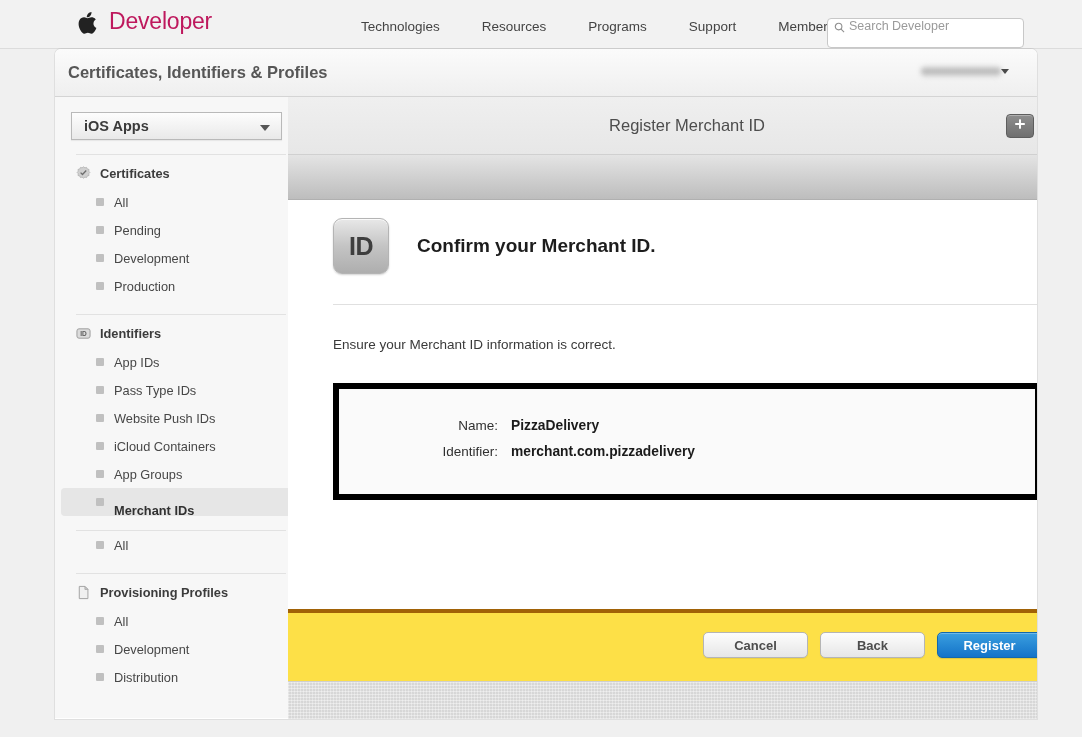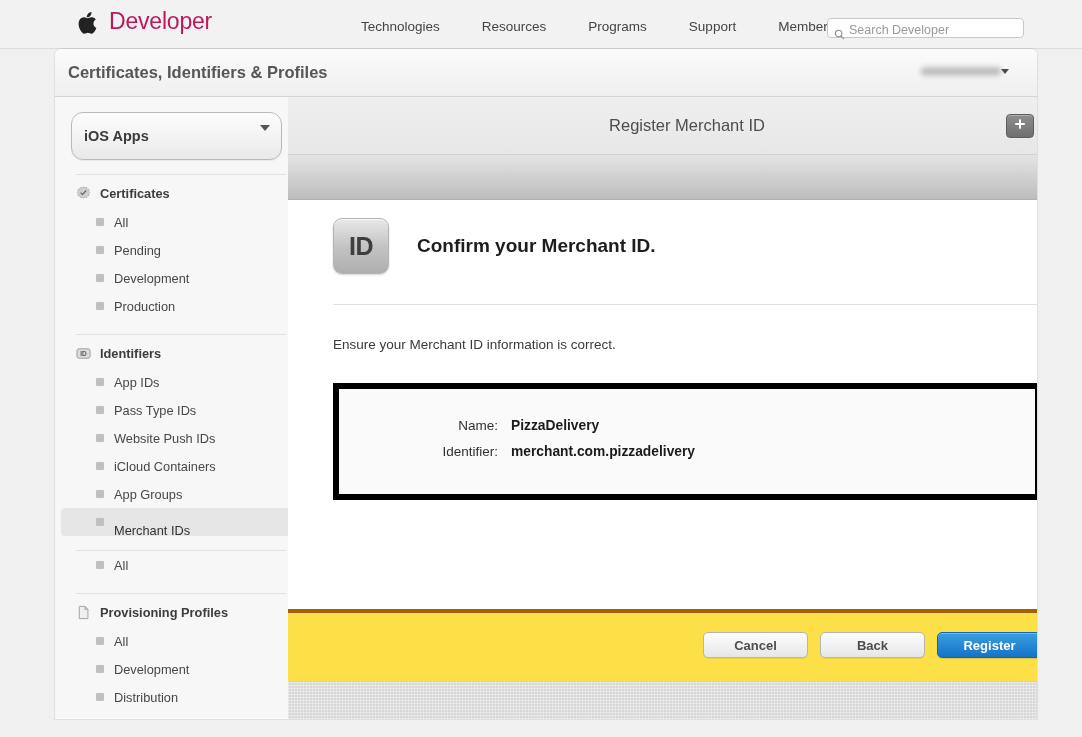--- a/index.html
+++ b/index.html
@@ -49,26 +49,26 @@
     font-size: 13.5px;
     color: #444444;
     text-decoration: none;
     padding: 0 21px;
     white-space: nowrap;
     cursor: pointer;
   }
   .gn-search {
     position: absolute;
     right: 58px; top: 18px;
-    width: 197px; height: 20px;
+    width: 197px; height: 30px;
     background: #ffffff;
     border: 1px solid #c8c8c8;
     border-radius: 4px;
     display: flex;
-    align-items: flex-end;
+    align-items: flex-start;
     padding: 0 6px;
     gap: 4px;
   }
   .gn-search input {
     border: none;
     outline: none;
     font-size: 12.5px;
     font-family: "Liberation Sans", sans-serif;
     color: #555;
     width: 100%;
@@ -139,24 +139,24 @@
     width: 244px; height: 621px;
     background: #f7f7f7;
     border-right: 1px solid #d8d8d8;
     padding: 0;
   }
   .sb-select-wrap {
     margin: 15px 16px 0 16px;
     position: relative;
   }
   .sb-select {
-    height: 48px;
+    height: 28px;
     background: linear-gradient(to bottom, #fdfdfd 0%, #e9e9e9 100%);
     border: 1px solid #b9b9b9;
-    border-radius: 12px;
+    border-radius: 0;
     box-shadow: 0 1px 1px rgba(0,0,0,0.06);
     display: flex;
     align-items: center;
     padding: 0 12px;
     font-size: 14.5px;
     font-weight: bold;
     color: #3a3a3a;
     cursor: pointer;
   }
   .sb-select-caret {
@@ -202,21 +202,21 @@
     flex: 0 0 auto;
   }
   .sb-item .sb-item-label {
     font-size: 12.8px;
     color: #474747;
   }
   .sb-item.selected {
     background: #e6e6e6;
   }
   .sb-item.selected .sb-item-label {
-    font-weight: normal;
+    font-weight: bold;
     color: #313131;
     margin-top: 16px;
   }
 
   
   .ico { width: 15px; height: 15px; flex: 0 0 auto; }
 
   
   .content {
     position: absolute;

